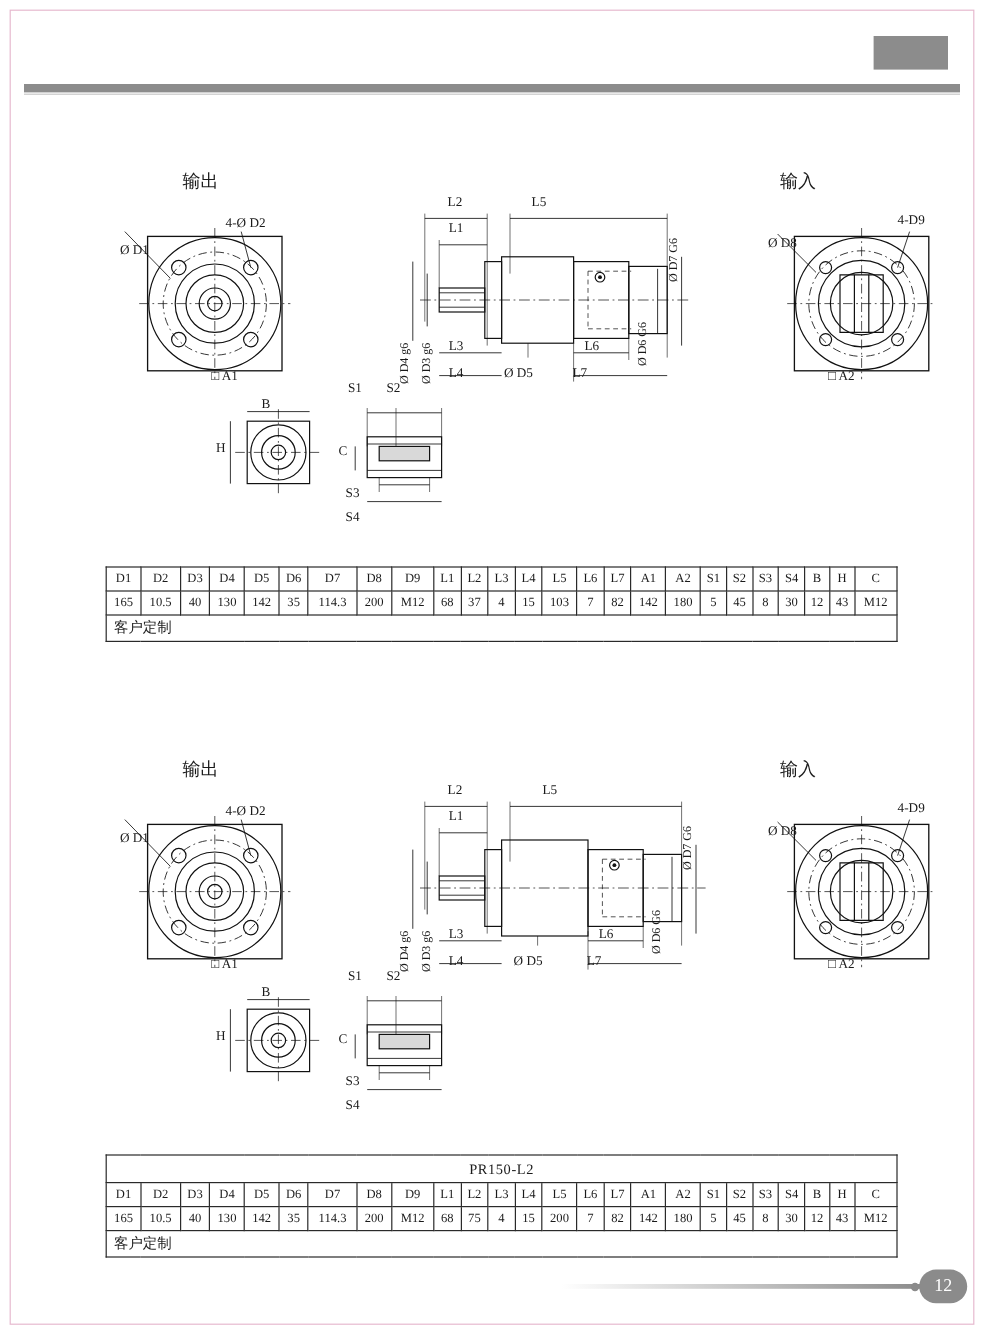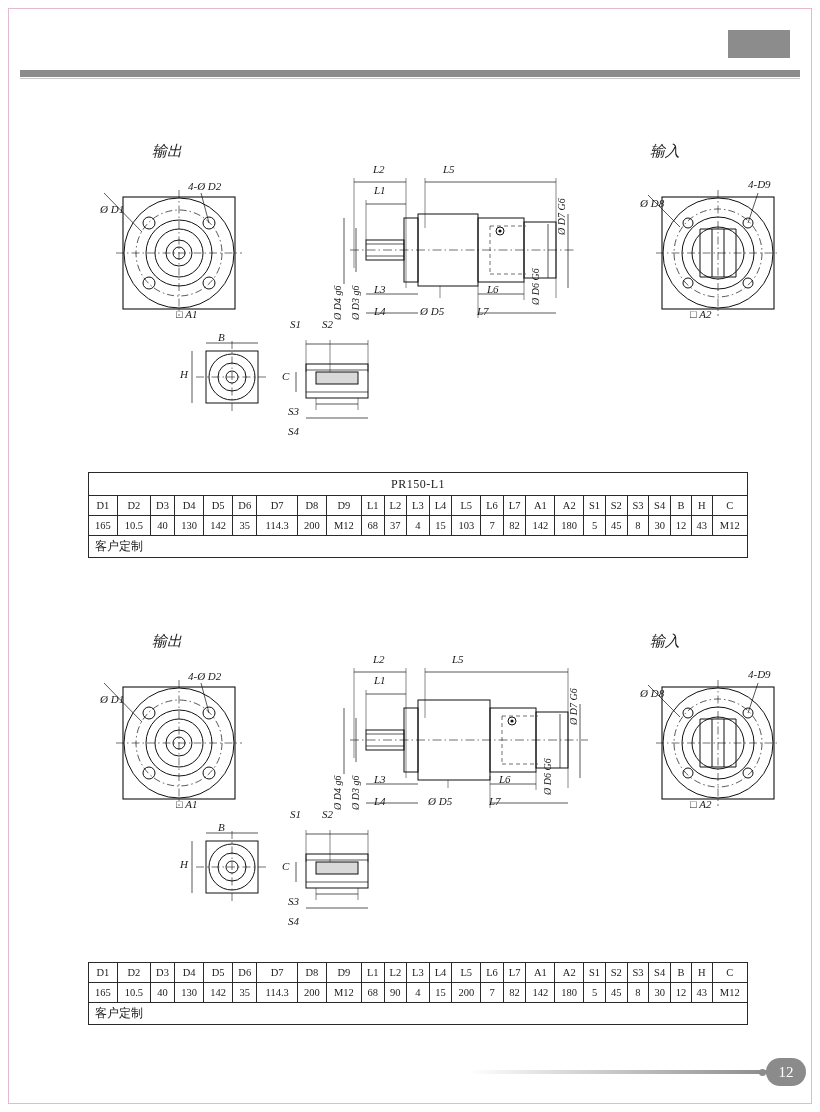--- a/index.html
+++ b/index.html
@@ -43,21 +43,21 @@
   .page-dot{
     position:absolute;right:54px;bottom:36px;width:7px;height:7px;border-radius:50%;
     background:#8b8b8b;
   }
 
   
   .block{position:absolute;left:0;width:820px;}
   .block1{top:120px;}
   .block2{top:610px;}
 
-  .dwg{position:relative;width:820px;height:330px;font-style:italic;}
+  .dwg{position:relative;width:820px;height:330px;}
 
   .lbl{position:absolute;font-size:13px;font-family:"Liberation Serif", serif;white-space:nowrap;}
   .lbl.cn{font-family:"DejaVu Sans", sans-serif;font-size:15px;}
   .lbl.sm{font-size:11px;}
   .lbl.xs{font-size:10px;}
 
   .rot90{transform:rotate(-90deg);transform-origin:left top;}
 
   
   .tbl-wrap{position:absolute;left:88px;width:660px;}
@@ -231,23 +231,20 @@
     <div class="lbl sm" style="left:290px;top:198px;">S1</div>
     <div class="lbl sm" style="left:322px;top:198px;">S2</div>
     <div class="lbl sm" style="left:282px;top:250px;">C</div>
     <div class="lbl sm" style="left:288px;top:285px;">S3</div>
     <div class="lbl sm" style="left:288px;top:305px;">S4</div>
   </div>
 
   <div class="tbl-wrap" style="top:352px;">
     <table class="spec">
       <tbody id="tbody-0">
-          <tr class="title">
-            <td colspan="25">PR150-L1</td>
-          </tr>
           <tr class="head">
             <td>D1</td>
             <td>D2</td>
             <td>D3</td>
             <td>D4</td>
             <td>D5</td>
             <td>D6</td>
             <td>D7</td>
             <td>D8</td>
             <td>D9</td>
@@ -433,20 +430,23 @@
     <div class="lbl sm" style="left:290px;top:198px;">S1</div>
     <div class="lbl sm" style="left:322px;top:198px;">S2</div>
     <div class="lbl sm" style="left:282px;top:250px;">C</div>
     <div class="lbl sm" style="left:288px;top:285px;">S3</div>
     <div class="lbl sm" style="left:288px;top:305px;">S4</div>
   </div>
 
   <div class="tbl-wrap" style="top:352px;">
     <table class="spec">
       <tbody id="tbody-1">
+          <tr class="title">
+            <td colspan="25">PR150-L2</td>
+          </tr>
           <tr class="head">
             <td>D1</td>
             <td>D2</td>
             <td>D3</td>
             <td>D4</td>
             <td>D5</td>
             <td>D6</td>
             <td>D7</td>
             <td>D8</td>
             <td>D9</td>
@@ -471,21 +471,21 @@
             <td>165</td>
             <td>10.5</td>
             <td>40</td>
             <td>130</td>
             <td>142</td>
             <td>35</td>
             <td>114.3</td>
             <td>200</td>
             <td>M12</td>
             <td>68</td>
-            <td>90</td>
+            <td>75</td>
             <td>4</td>
             <td>15</td>
             <td>200</td>
             <td>7</td>
             <td>82</td>
             <td>142</td>
             <td>180</td>
             <td>5</td>
             <td>45</td>
             <td>8</td>

